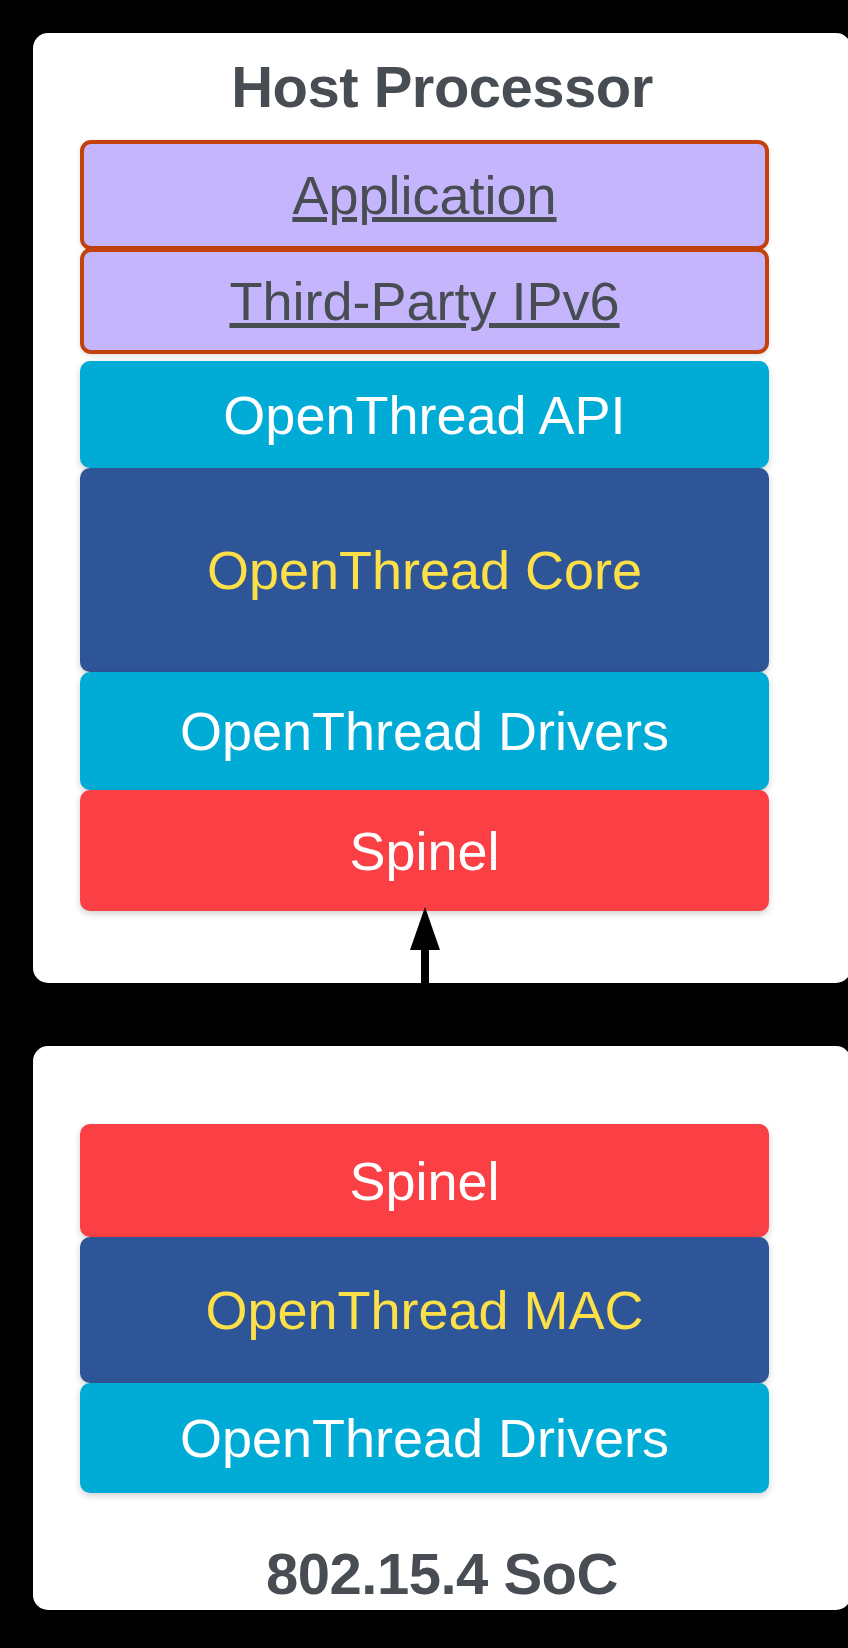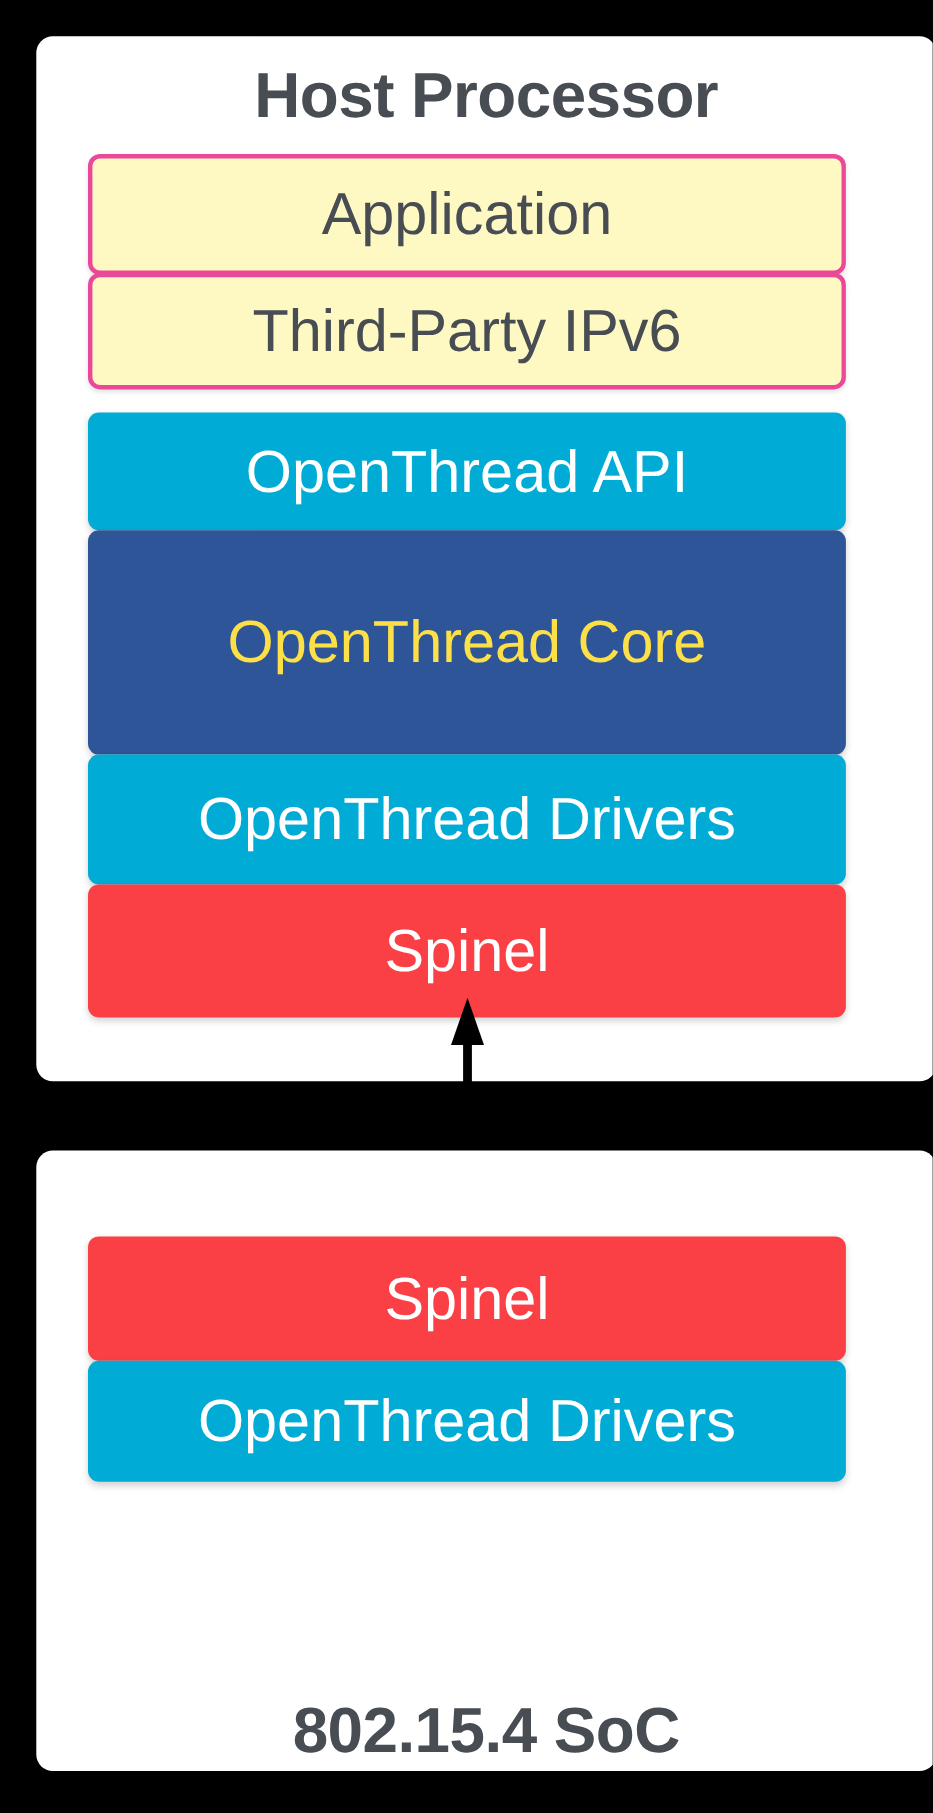--- a/index.html
+++ b/index.html
@@ -51,34 +51,35 @@
     box-sizing: border-box;
     display: flex;
     align-items: center;
     justify-content: center;
     font-size: 54px;
     border-radius: 10px;
     box-shadow: 0 3px 7px rgba(0,0,0,0.18);
   }
 
   .layer-gray {
-    background: #fef9c3;
-    border: 4px solid #ec4899;
+    background: #c4b5fd;
+    border: 4px solid #c2410c;
     border-radius: 11px;
     color: #474D52;
     box-shadow: 0 2px 5px rgba(0,0,0,0.12);
+    text-decoration: underline;
   }
   .layer-cyan { background: #00ACD6; color: #ffffff; }
   .layer-blue { background: #2E5597; color: #fde047; }
   .layer-red  { background: #FB4045; color: #ffffff; }
 
   
   .h-app     { height: 110px; }
   .h-ipv6    { height: 106px; margin-top: -2px; text-align: center; }
-  .h-api     { height: 107px; margin-top: 21px; }
+  .h-api     { height: 107px; margin-top: 7px; }
   .h-core    { height: 204px; }
   .h-drivers { height: 118px; }
   .h-spinel  { height: 121px; }
 
   
   .s-spinel  { height: 113px; }
   .s-mac     { height: 146px; }
   .s-drivers { height: 110px; }
 
   .link-arrow {
@@ -123,20 +124,23 @@
     <line x1="16" y1="30" x2="16" y2="190" stroke="#000000" stroke-width="8"></line>
     <polygon points="16,1 31,44 1,44" fill="#000000"></polygon>
     <polygon points="16,215 1,172 31,172" fill="#000000"></polygon>
   </svg>
 
   <section class="panel panel-soc">
     <div class="stack">
       <div class="layer layer-red s-spinel">
         <span>Spinel</span>
       </div>
+      <div class="layer layer-blue s-mac">
+        <span>OpenThread MAC</span>
+      </div>
       <div class="layer layer-cyan s-drivers">
         <span>OpenThread Drivers</span>
       </div>
     </div>
 
     <div class="panel-title">802.15.4 SoC</div>
   </section>
 
 </div>
 

